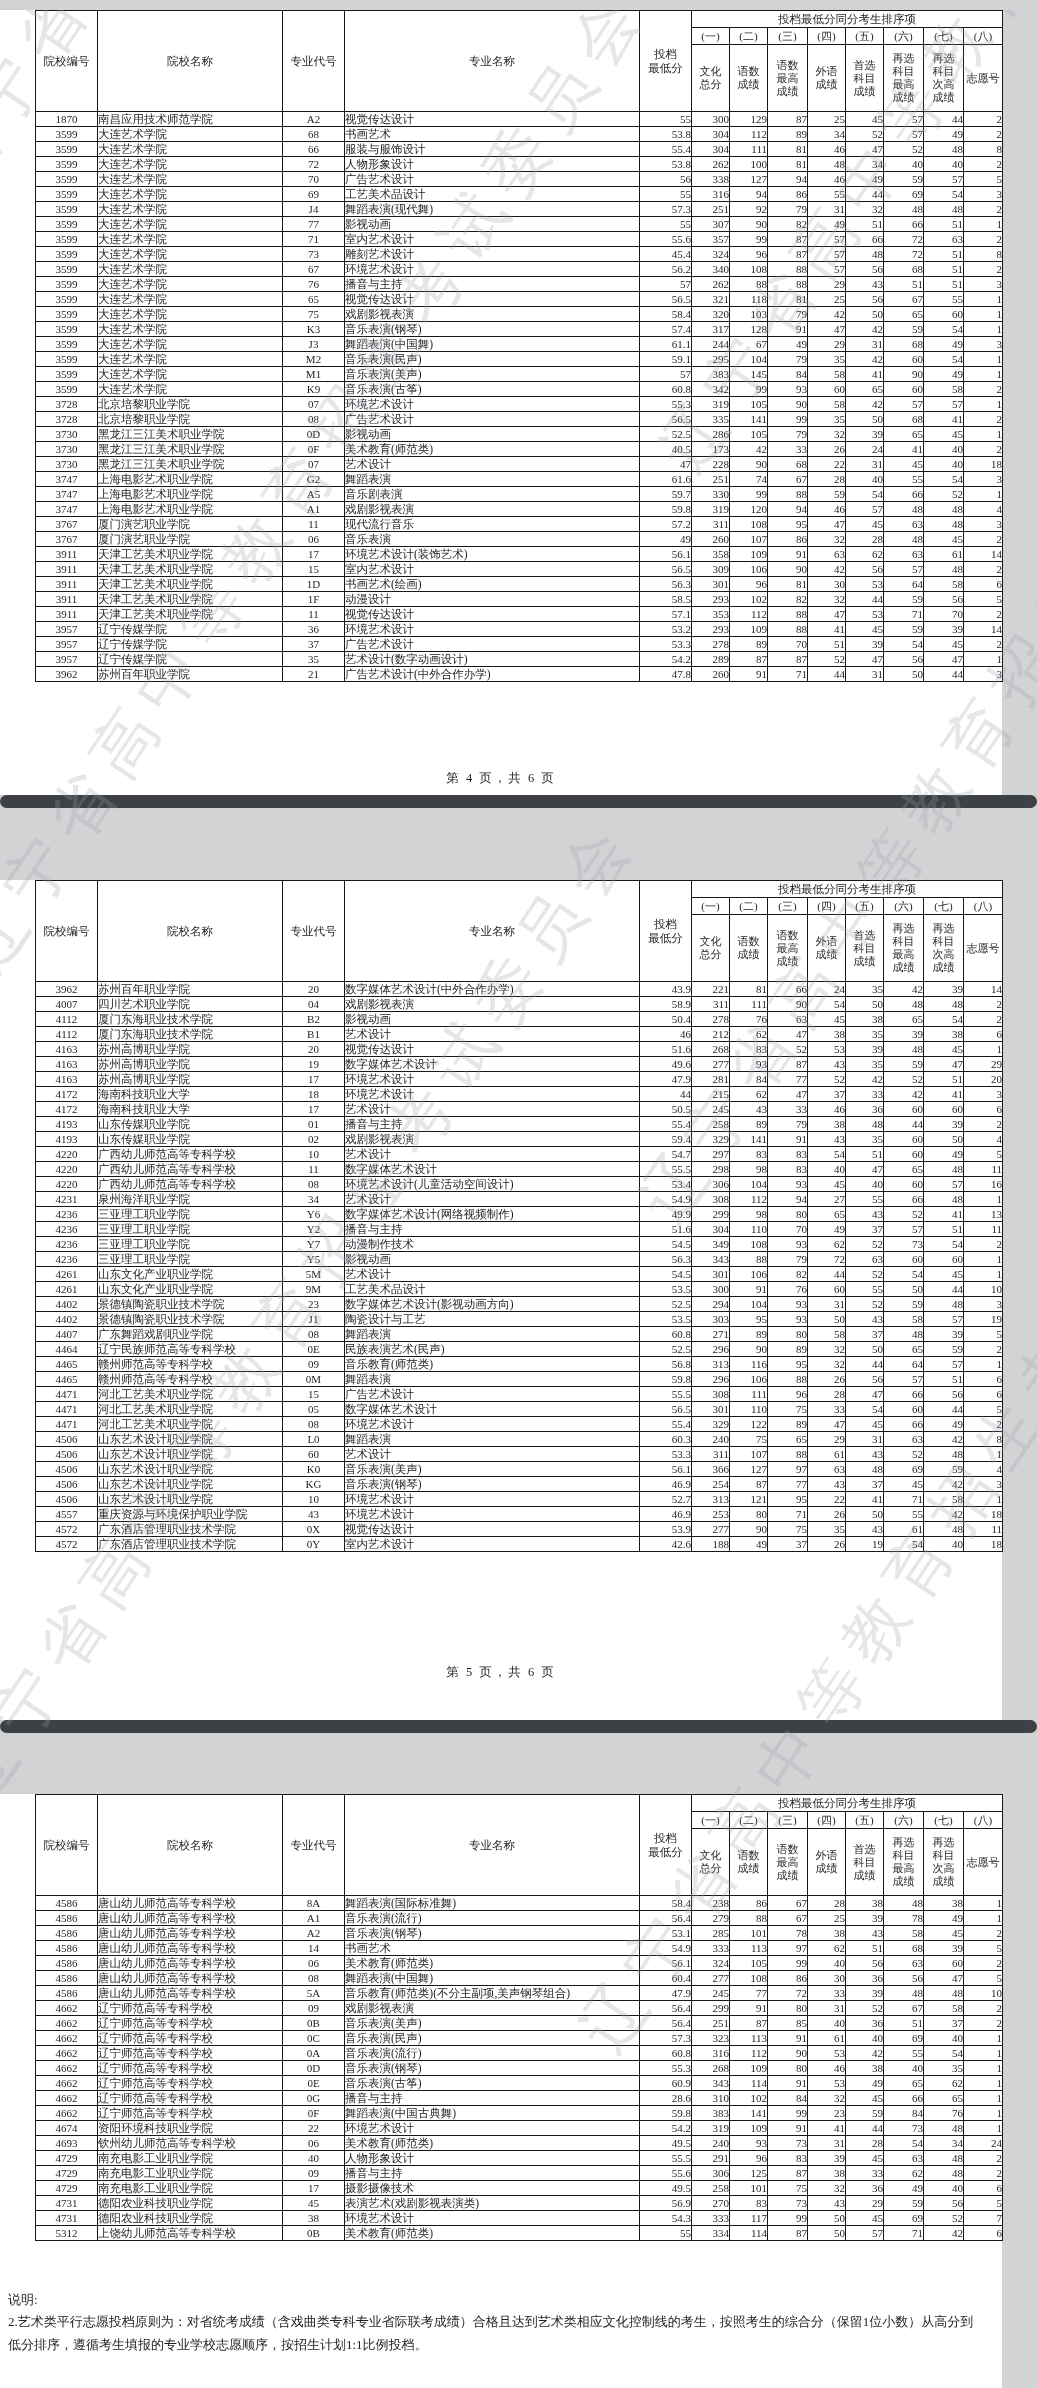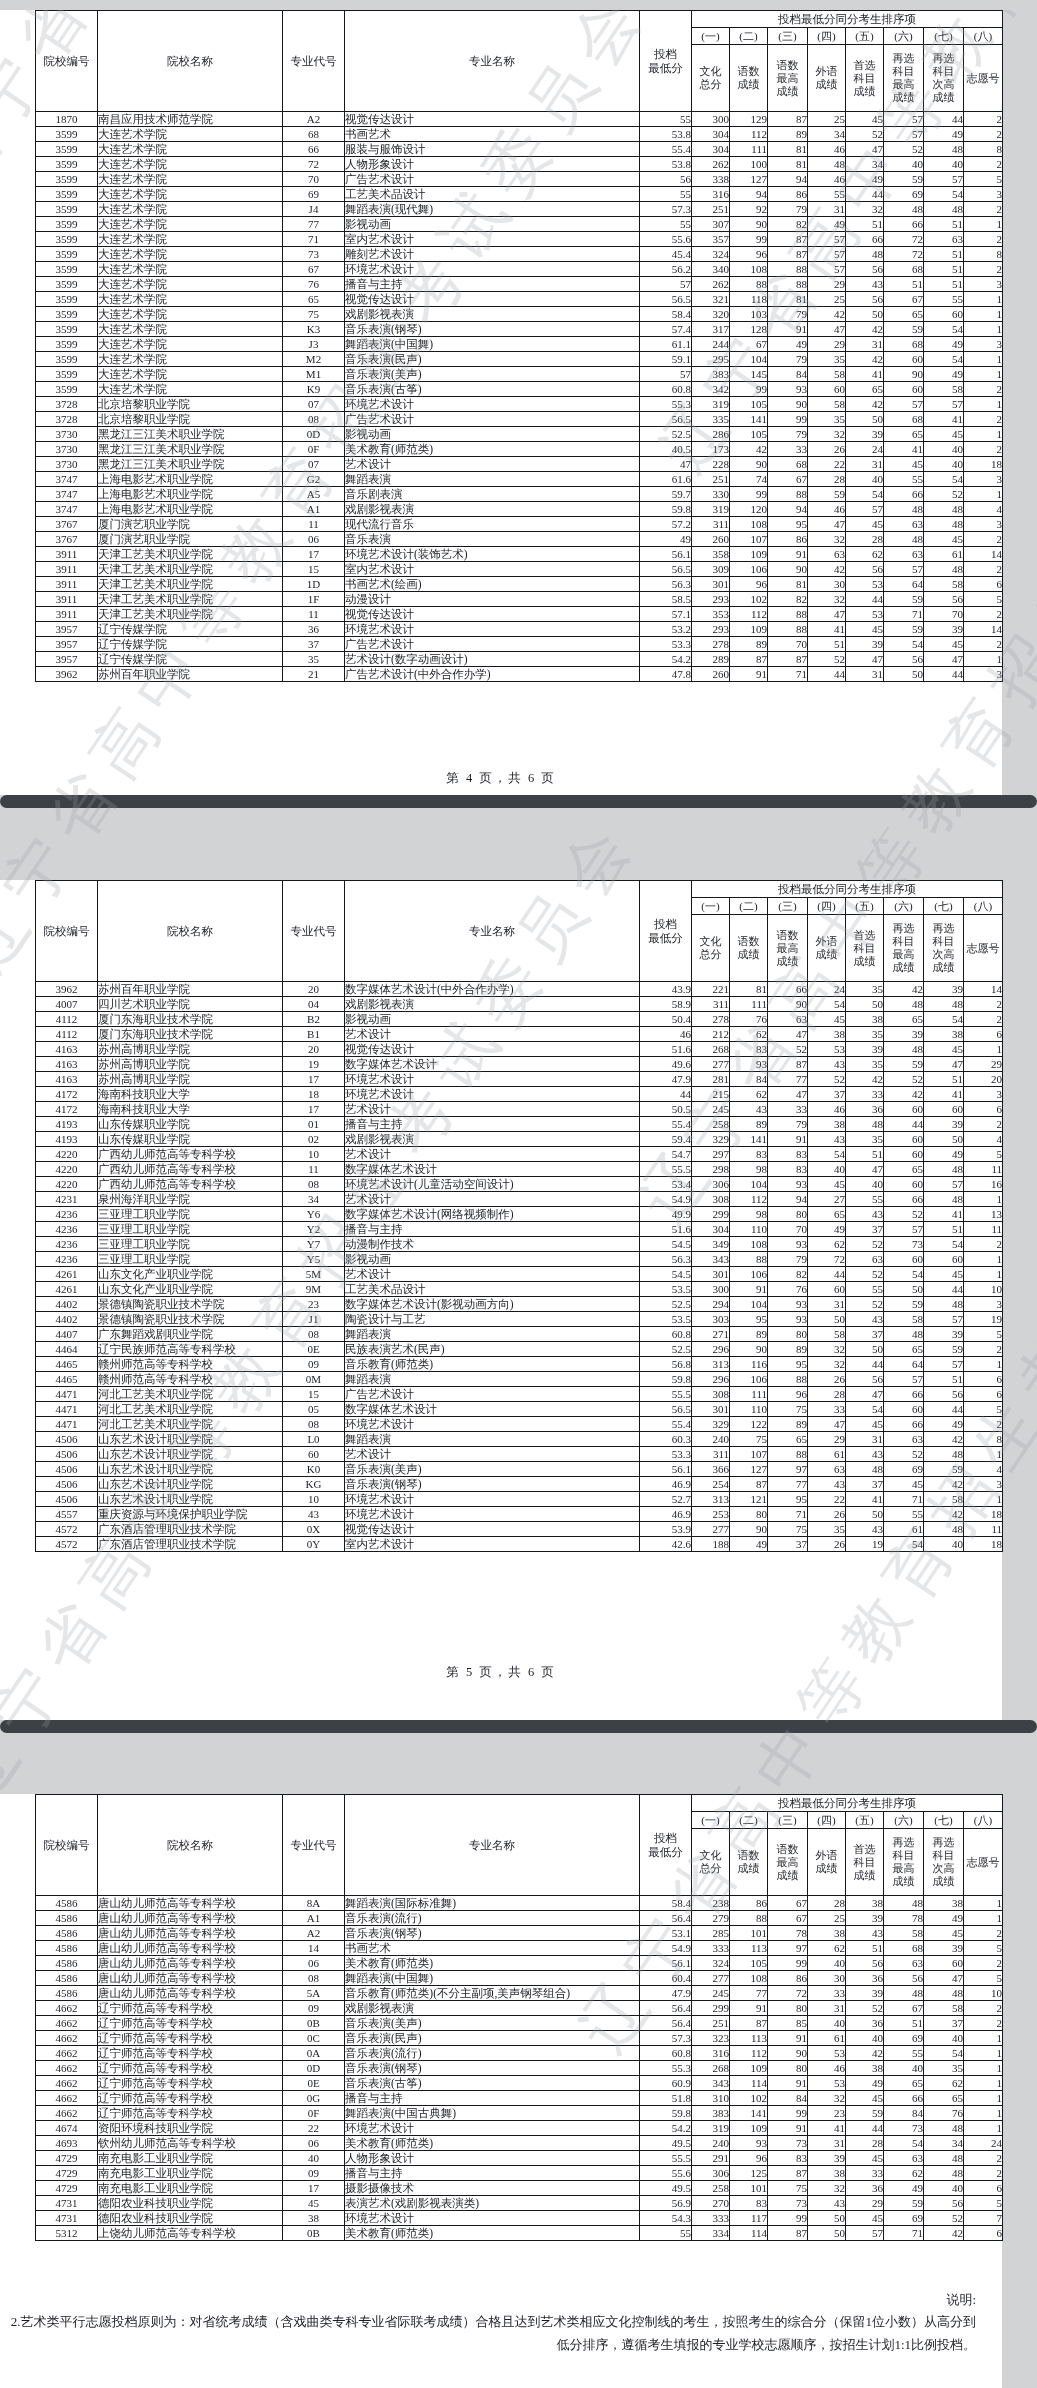--- a/index.html
+++ b/index.html
@@ -35,21 +35,21 @@
   td.c-left{text-align:left;padding-left:3px;font-size:11.5px;white-space:nowrap;}
   td.c-num{text-align:right;padding-right:4px;font-family:"Liberation Serif","DejaVu Serif",serif;}
   .page-label{
     position:absolute;left:0;width:1002px;text-align:center;
     font-size:12.5px;letter-spacing:2px;
   }
   .page-4 .page-label{top:760px;}
   .page-5 .page-label{top:784px;}
   .notes{margin:48px 26px 0 8px;font-size:13px;line-height:1.72;}
   .notes .note-title{margin:0;}
-  .notes p{margin:0;text-align:right;}
+  .notes p{margin:0;}
   .wm-layer{
     position:absolute;left:0;top:0;width:1037px;height:2388px;
     overflow:hidden;pointer-events:none;z-index:5;
   }
   .wm{
     position:absolute;white-space:nowrap;
     font-size:64px;letter-spacing:14px;opacity:.26;
     transform-origin:0 0;
     font-family:"Liberation Serif","DejaVu Serif",serif;
   }
@@ -1592,21 +1592,21 @@
             <td class="c-num">49</td>
             <td class="c-num">65</td>
             <td class="c-num">62</td>
             <td class="c-num">1</td>
           </tr>
           <tr>
             <td class="c-center">4662</td>
             <td class="c-left">辽宁师范高等专科学校</td>
             <td class="c-center">0G</td>
             <td class="c-left">播音与主持</td>
-            <td class="c-num">51.8</td>
+            <td class="c-num">28.6</td>
             <td class="c-num">310</td>
             <td class="c-num">102</td>
             <td class="c-num">84</td>
             <td class="c-num">32</td>
             <td class="c-num">45</td>
             <td class="c-num">66</td>
             <td class="c-num">65</td>
             <td class="c-num">1</td>
           </tr>
           <tr>

